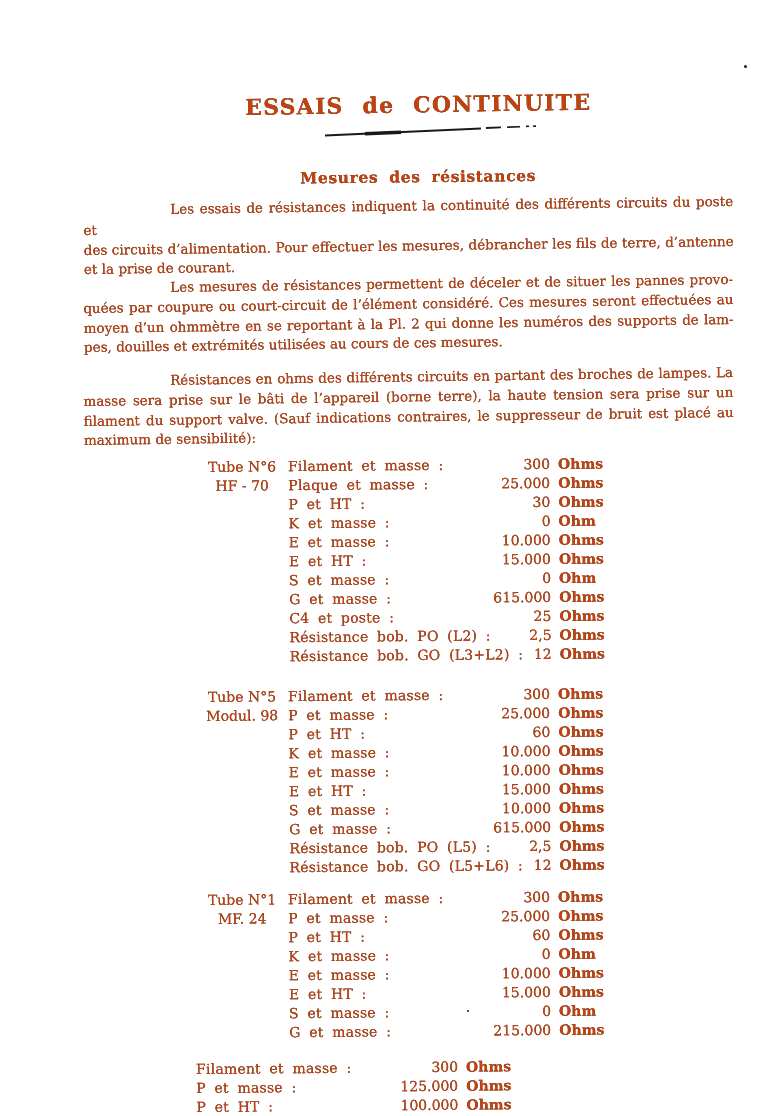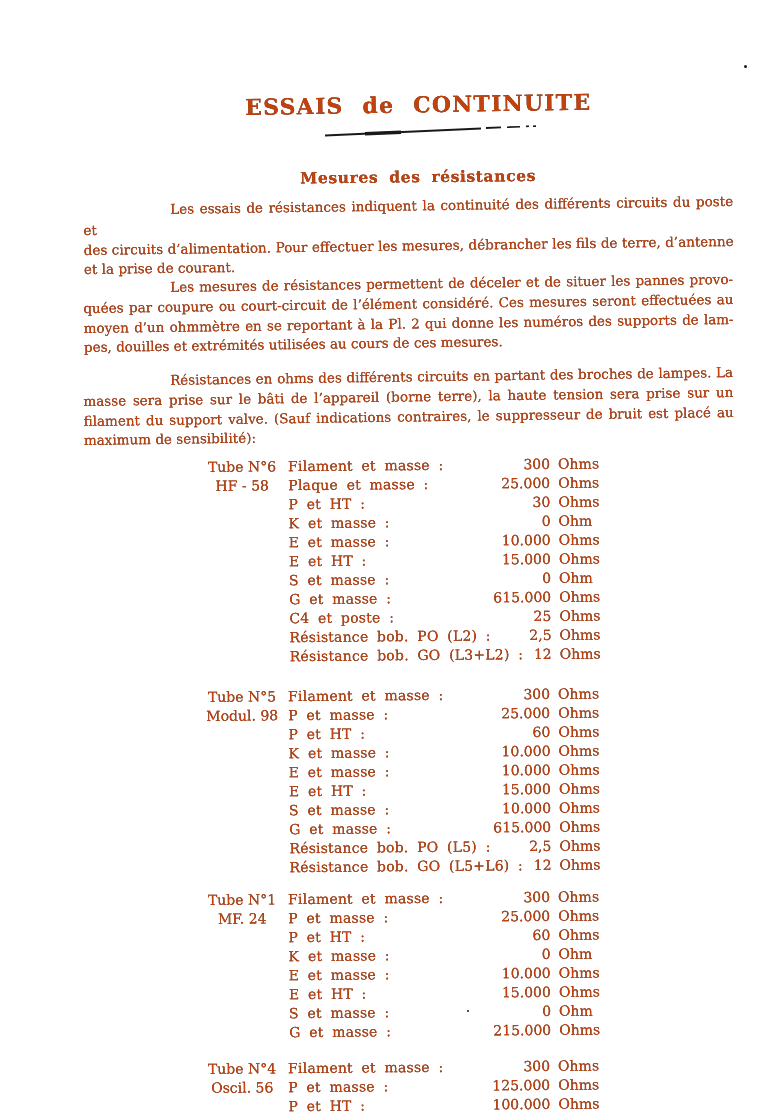--- a/index.html
+++ b/index.html
@@ -43,21 +43,21 @@
   }
   #tube-0{top:458px;}
   #tube-1{top:688px;}
   #tube-2{top:891px;}
   #tube-3{top:1060px;}
   .tube-id{width:92px;text-align:center;line-height:19px;flex:none;}
   .tube-rows{width:314px;flex:none;}
   .mrow{display:flex;height:19px;line-height:19px;}
   .lbl{white-space:nowrap;word-spacing:4px;letter-spacing:.2px;}
   .val{flex:1;text-align:right;white-space:nowrap;}
-  .unit{width:44px;margin-left:8px;white-space:nowrap;}
+  .unit{width:44px;margin-left:8px;white-space:nowrap;font-weight:bold;}
   .speck{position:absolute;background:#1b1917;border-radius:50%;}
   #speck-1{left:744px;top:65px;width:3px;height:3px;}
   #speck-2{left:467px;top:1010px;width:2px;height:2px;}
 </style>
 </head>
 <body>
 
 <div class="page">
 
   <h1 class="doc-title">ESSAIS de CONTINUITE</h1>
@@ -88,21 +88,21 @@
   <div class="para" id="para-3">
     <div class="pline first">Résistances en ohms des différents circuits en partant des broches de lampes. La</div>
     <div class="pline">masse sera prise sur le bâti de l’appareil (borne terre), la haute tension sera prise sur un</div>
     <div class="pline">filament du support valve. (Sauf indications contraires, le suppresseur de bruit est placé au</div>
     <div class="pline last">maximum de sensibilité):</div>
   </div>
 
   <div class="tube-block" id="tube-0">
     <div class="tube-id">
       <div>Tube N°6</div>
-      <div>HF - 58</div>
+      <div>HF - 70</div>
     </div>
     <div class="tube-rows">
       <div class="mrow">
           <span class="lbl">Filament et masse :</span>
           <span class="val">300</span>
           <span class="unit">Ohms</span>
         </div>
       <div class="mrow">
           <span class="lbl">Plaque et masse :</span>
           <span class="val">25.000</span>
@@ -258,24 +258,20 @@
         </div>
       <div class="mrow">
           <span class="lbl">G et masse :</span>
           <span class="val">215.000</span>
           <span class="unit">Ohms</span>
         </div>
     </div>
   </div>
 
   <div class="tube-block" id="tube-3">
-    <div class="tube-id">
-      <div>Tube N°4</div>
-      <div>Oscil. 56</div>
-    </div>
     <div class="tube-rows">
       <div class="mrow">
           <span class="lbl">Filament et masse :</span>
           <span class="val">300</span>
           <span class="unit">Ohms</span>
         </div>
       <div class="mrow">
           <span class="lbl">P et masse :</span>
           <span class="val">125.000</span>
           <span class="unit">Ohms</span>

